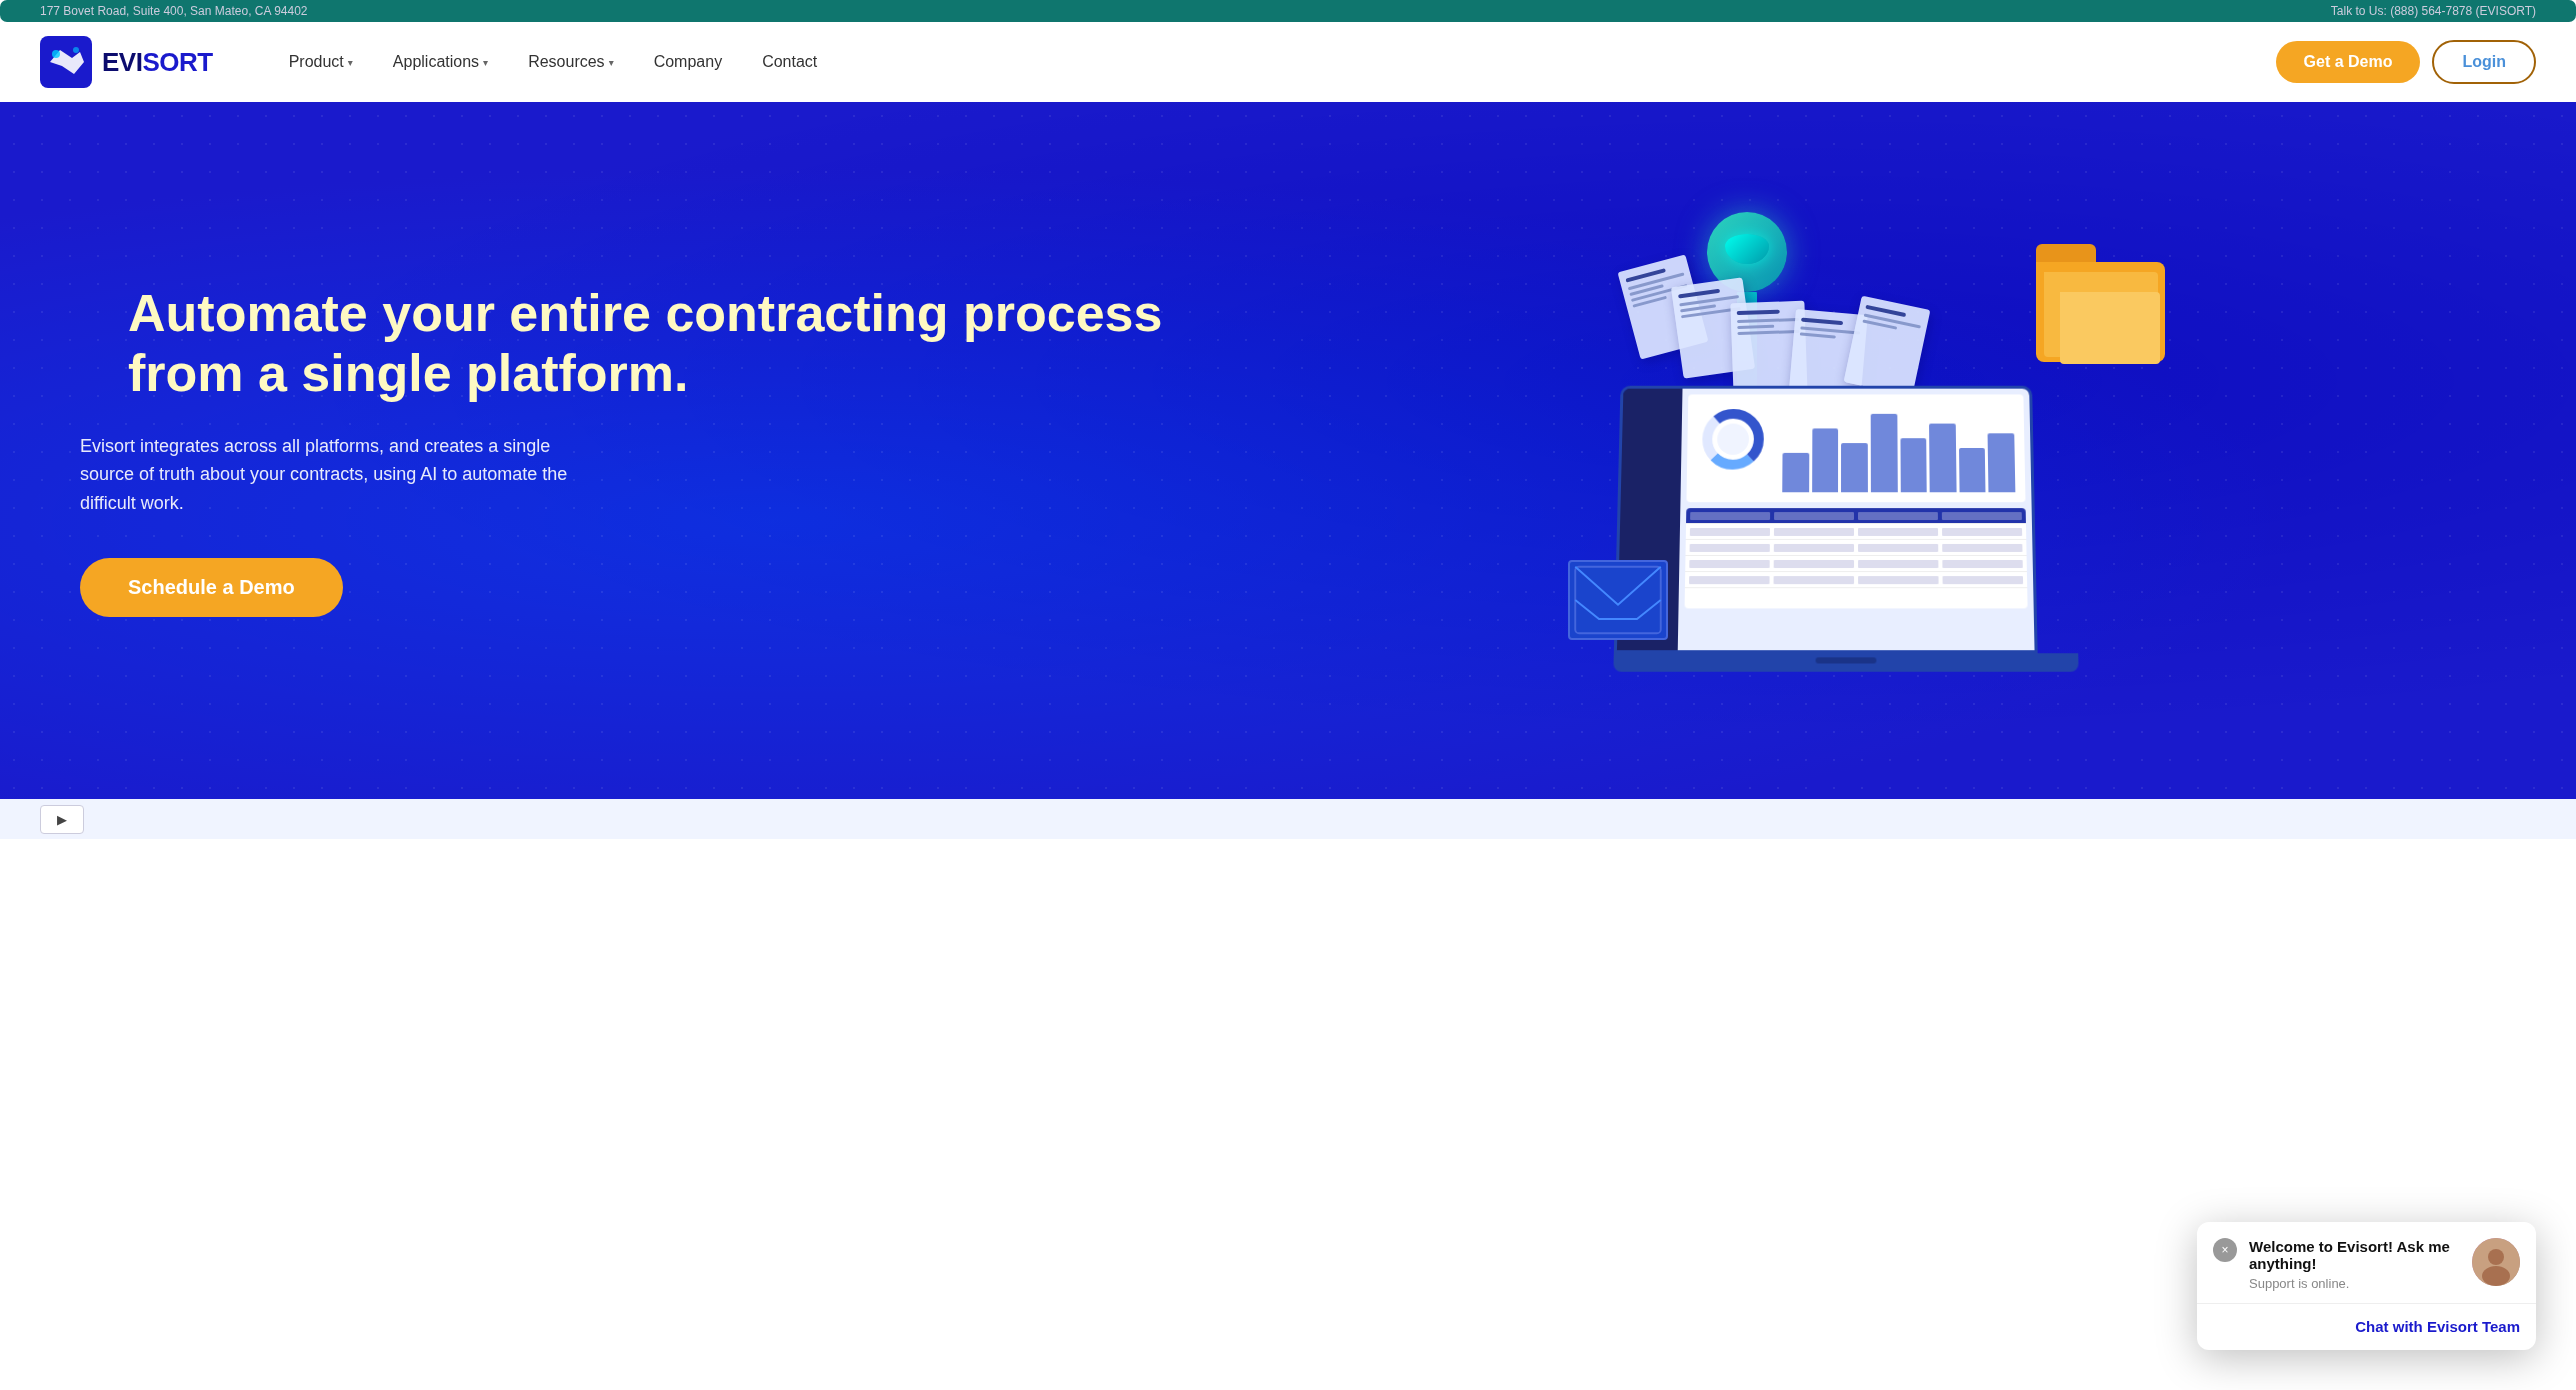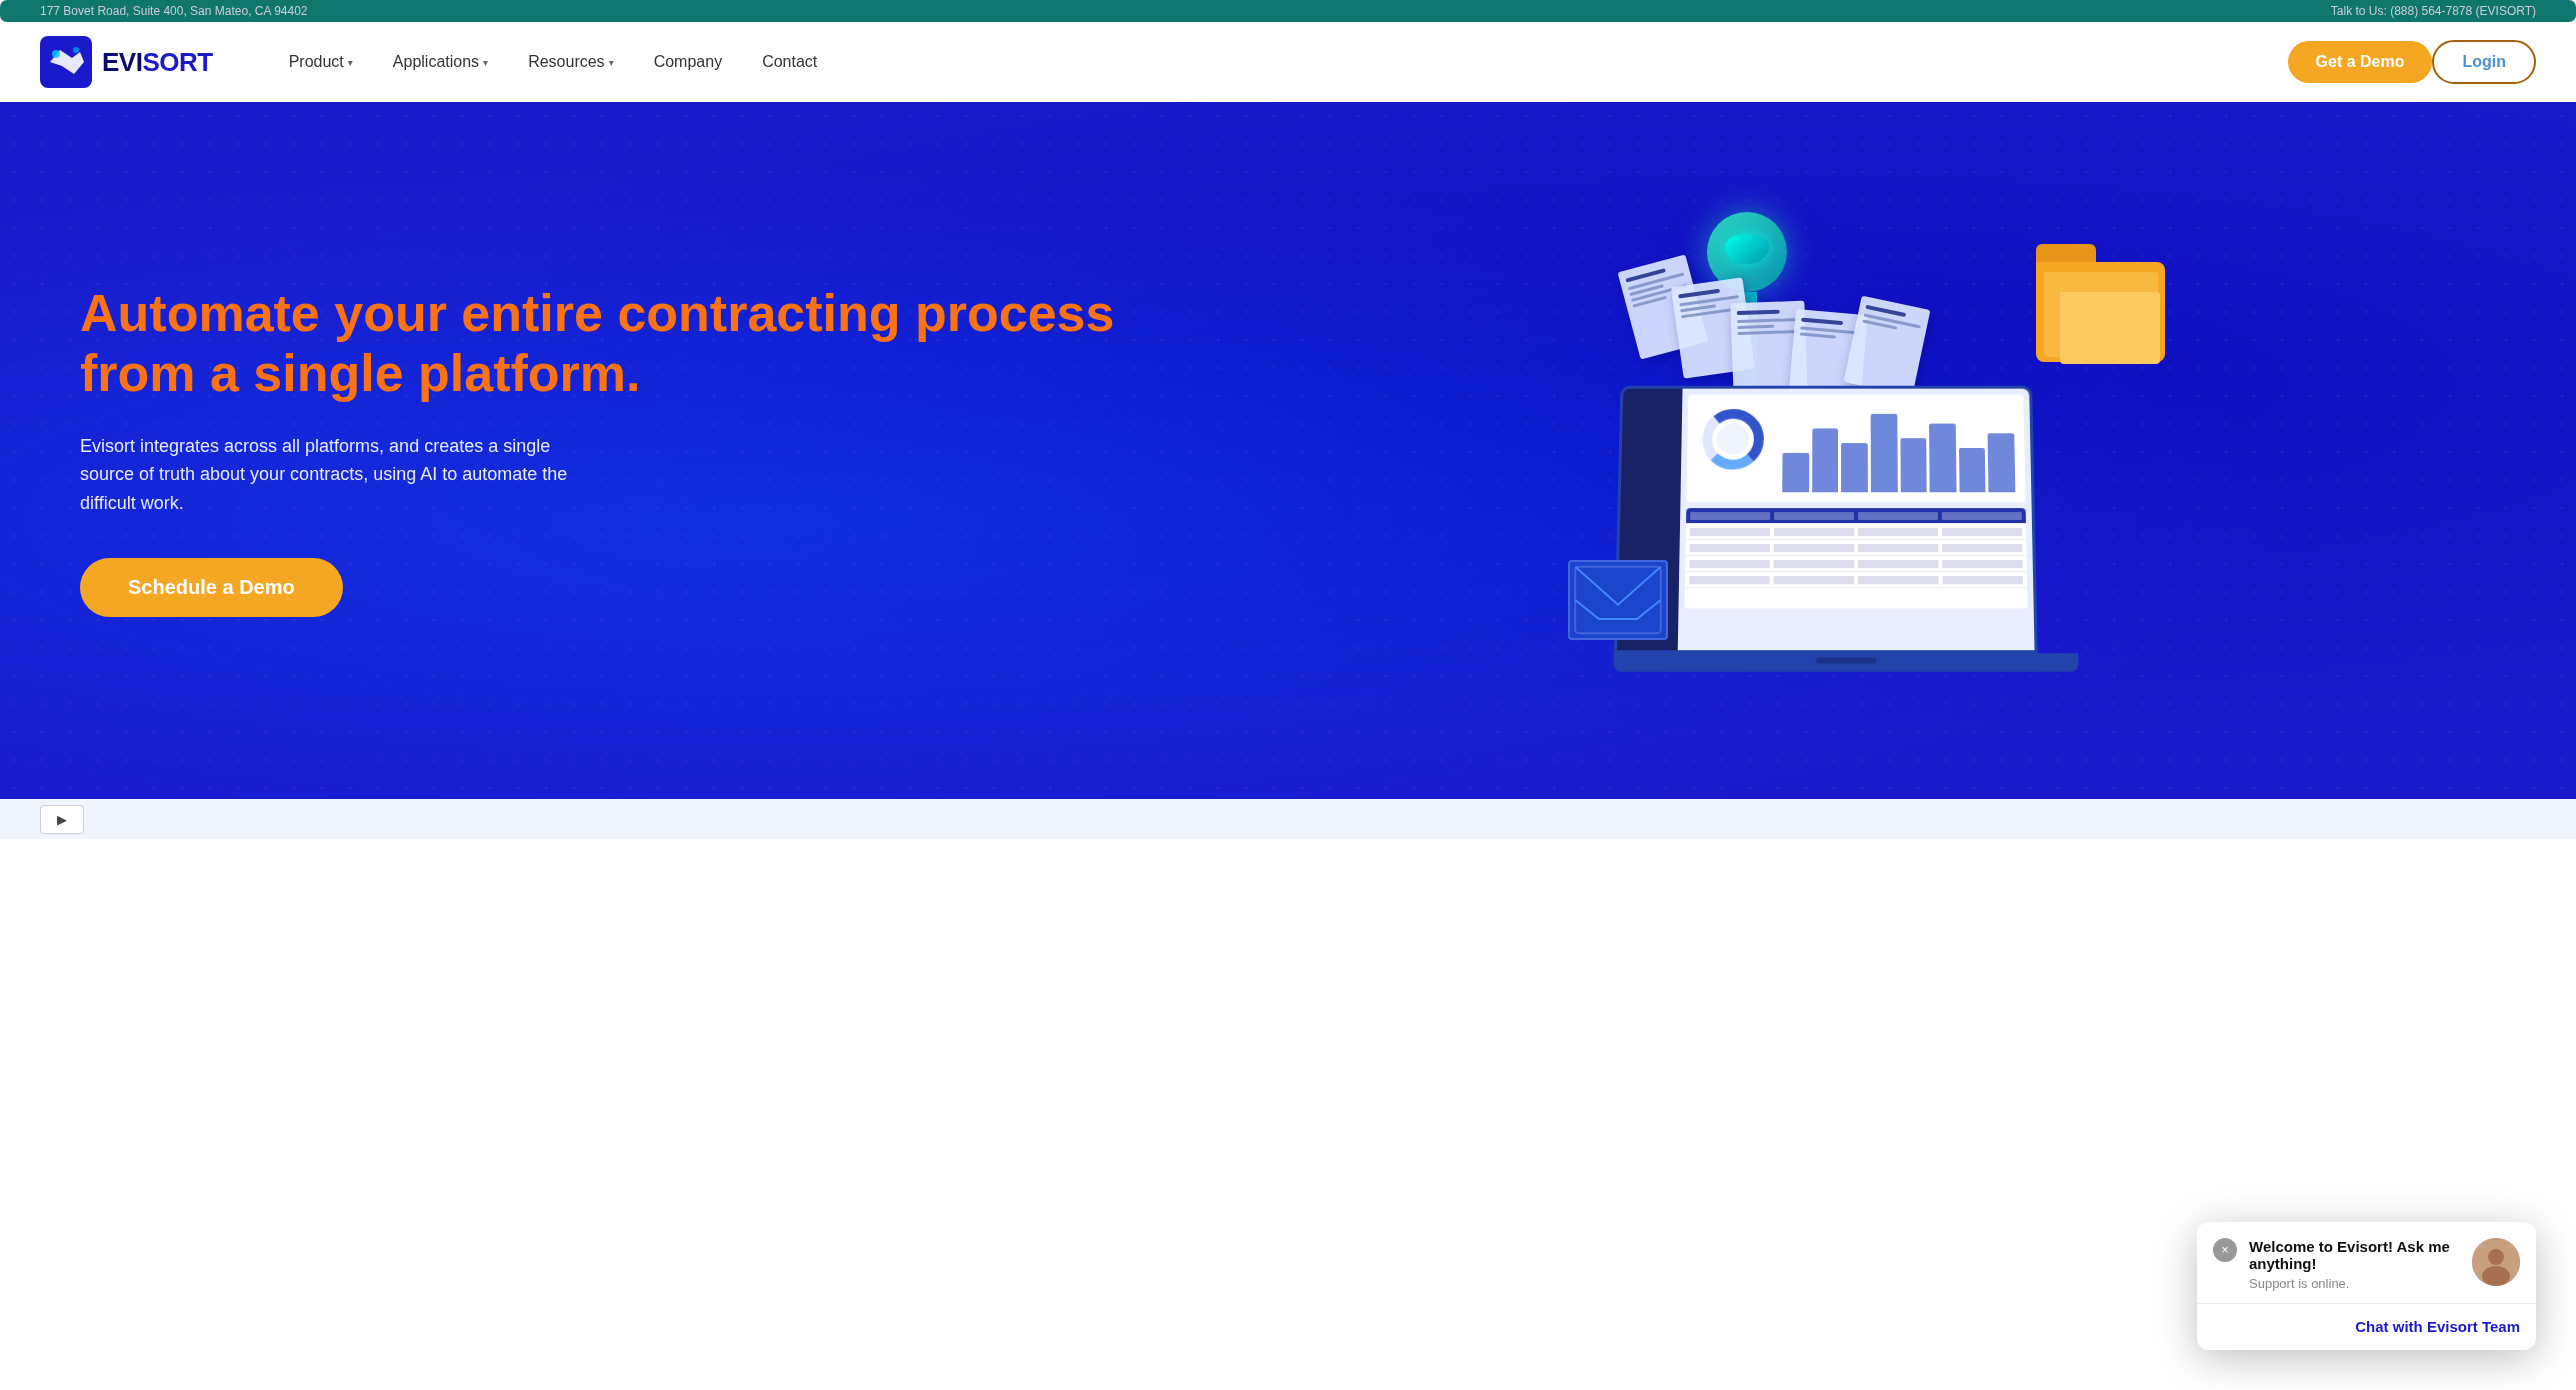--- a/index.html
+++ b/index.html
@@ -60,21 +60,21 @@
       border-radius: 4px;
       white-space: nowrap;
     }
     .nav-chevron {
       font-size: 10px;
       color: #666;
     }
     .nav-actions {
       display: flex;
       align-items: center;
-      gap: 0;
+      gap: 12px;
     }
     .btn-demo {
       background: #f5a623;
       color: #fff;
       border: none;
       border-radius: 30px;
       padding: 12px 28px;
       font-size: 16px;
       font-weight: 600;
       cursor: pointer;
@@ -124,23 +124,24 @@
       align-items: center;
       padding: 60px 60px 60px 80px;
     }
     .hero-left {
       flex: 0 0 45%;
       max-width: 45%;
     }
     .hero-title {
       font-size: 52px;
       font-weight: 800;
-      color: #f97316;
+      color: #fef9c3;
       line-height: 1.15;
       margin-bottom: 28px;
+      margin-left: 48px;
     }
     .hero-subtitle {
       font-size: 18px;
       color: rgba(255,255,255,0.9);
       line-height: 1.6;
       margin-bottom: 40px;
       max-width: 518px;
     }
     .btn-schedule {
       background: #f5a623;

